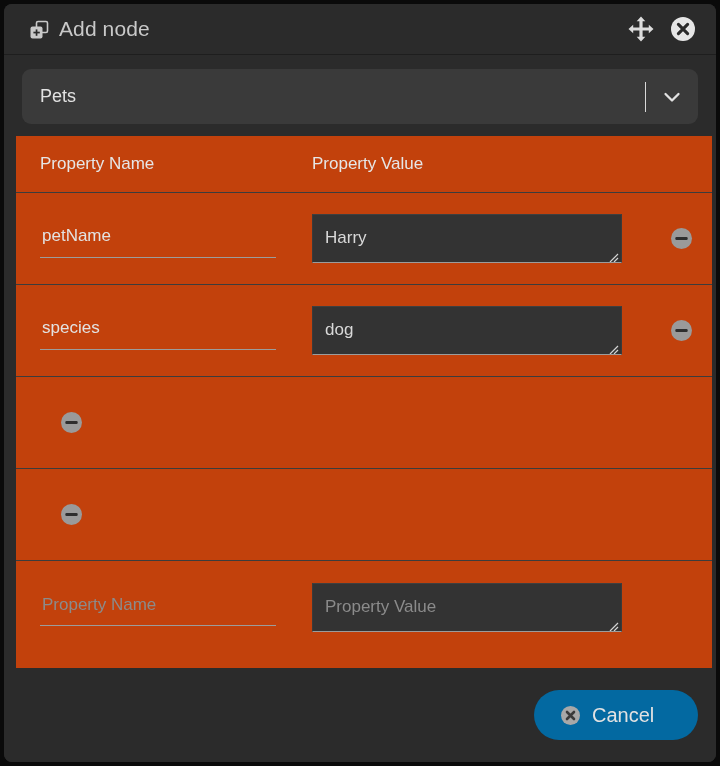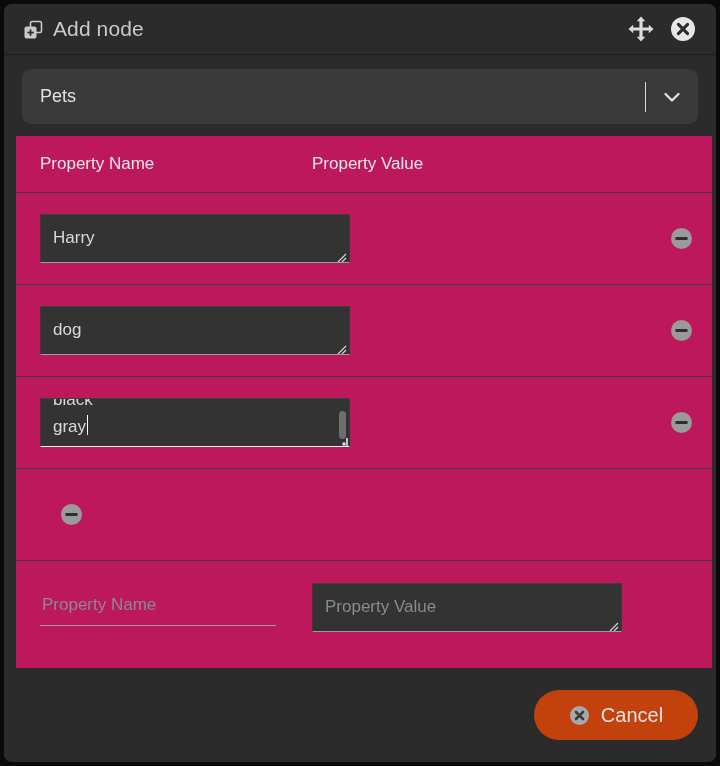--- a/index.html
+++ b/index.html
@@ -24,21 +24,21 @@
     flex-direction: column;
     overflow: hidden;
   }
 
   
   #titlebar {
     height: 51px;
     flex: 0 0 51px;
     display: flex;
     align-items: center;
-    padding: 0 18px 0 18px;
+    padding: 0 18px 0 24px;
     border-bottom: 1px solid #1e1e1e;
     background: #2b2b2b;
   }
   #title-icon {
     width: 22px; height: 22px;
     flex: 0 0 22px;
     margin-right: 9px;
     position: relative;
     top: 1px;
   }
@@ -87,21 +87,21 @@
     width: 52px;
     display: flex;
     align-items: center;
     justify-content: center;
     flex: 0 0 52px;
   }
 
   
   #prop-table {
     flex: 1 1 auto;
-    background: #be185d;
+    background: #c2410c;
     margin: 0 4px 0 12px;
     overflow: hidden;
   }
   #table-head {
     display: flex;
     height: 57px;
     align-items: center;
     padding-left: 24px;
     border-bottom: 1px solid #3c3c3c;
   }
@@ -214,29 +214,29 @@
     background: #2b2b2b;
     display: flex;
     align-items: center;
     justify-content: flex-end;
     padding-right: 18px;
     gap: 16px;
   }
   .foot-btn {
     height: 50px;
     min-width: 164px;
-    background: #c2410c;
+    background: #0369a1;
     border: none;
     border-radius: 25px;
     color: #e2e2e2;
     font-size: 20px;
     font-family: "Liberation Sans", sans-serif;
     display: flex;
     align-items: center;
-    justify-content: center;
+    justify-content: flex-start;
     gap: 11px;
     cursor: pointer;
     padding: 0 26px;
   }
   .foot-btn .bicon { width: 21px; height: 21px; flex: 0 0 21px; }
 </style>
 </head>
 <body>
 
 <div id="dialog">
@@ -282,20 +282,23 @@
   </div>
 
   <div id="prop-table">
 
     <div id="table-head">
       <span class="th name-col">Property Name</span>
       <span class="th value-col">Property Value</span>
     </div>
 
     <div class="prop-row">
+      <div class="cell-name">
+        <input class="name-input" type="text" value="petName" style="">
+      </div>
       <div class="cell-value">
         <div class="value-box">
           <span class="value-text">Harry</span>
           <span class="resize-grip">
             <svg viewBox="0 0 11 11" width="11" height="11">
               <path d="M10 2 L2 10 M10 6 L6 10" stroke="#d4d4d4" stroke-width="1.2"></path>
             </svg>
           </span>
         </div>
       </div>
@@ -303,20 +306,23 @@
         <span class="remove-btn">
           <svg viewBox="0 0 23 23" width="23" height="23">
             <circle cx="11.5" cy="11.5" r="10.5" fill="#9a9a9a"></circle>
             <rect x="5.3" y="10" width="12.4" height="3" rx="1.2" fill="#2e2e2e"></rect>
           </svg>
         </span>
       </div>
     </div>
 
     <div class="prop-row">
+      <div class="cell-name">
+        <input class="name-input" type="text" value="species" style="">
+      </div>
       <div class="cell-value">
         <div class="value-box">
           <span class="value-text">dog</span>
           <span class="resize-grip">
             <svg viewBox="0 0 11 11" width="11" height="11">
               <path d="M10 2 L2 10 M10 6 L6 10" stroke="#d4d4d4" stroke-width="1.2"></path>
             </svg>
           </span>
         </div>
       </div>
@@ -324,33 +330,20 @@
         <span class="remove-btn">
           <svg viewBox="0 0 23 23" width="23" height="23">
             <circle cx="11.5" cy="11.5" r="10.5" fill="#9a9a9a"></circle>
             <rect x="5.3" y="10" width="12.4" height="3" rx="1.2" fill="#2e2e2e"></rect>
           </svg>
         </span>
       </div>
     </div>
 
     <div class="prop-row">
-      <div class="cell-value">
-        <div class="value-box focused">
-          <span class="value-text scrolled">black</span>
-          <span class="value-text" style="top:14px;"><span>gray</span><span class="caret"></span></span>
-          <span class="vscroll"></span>
-          <span class="resize-grip" style="right:1px;bottom:1px;">
-            <svg viewBox="0 0 11 11" width="11" height="11">
-              <path d="M1 10 H10 V1" fill="none" stroke="#e8e8e8" stroke-width="1.6"></path>
-              <rect x="5.5" y="5.5" width="3" height="3" fill="#e8e8e8"></rect>
-            </svg>
-          </span>
-        </div>
-      </div>
       <div class="cell-action">
         <span class="remove-btn">
           <svg viewBox="0 0 23 23" width="23" height="23">
             <circle cx="11.5" cy="11.5" r="10.5" fill="#9a9a9a"></circle>
             <rect x="5.3" y="10" width="12.4" height="3" rx="1.2" fill="#2e2e2e"></rect>
           </svg>
         </span>
       </div>
     </div>
 

